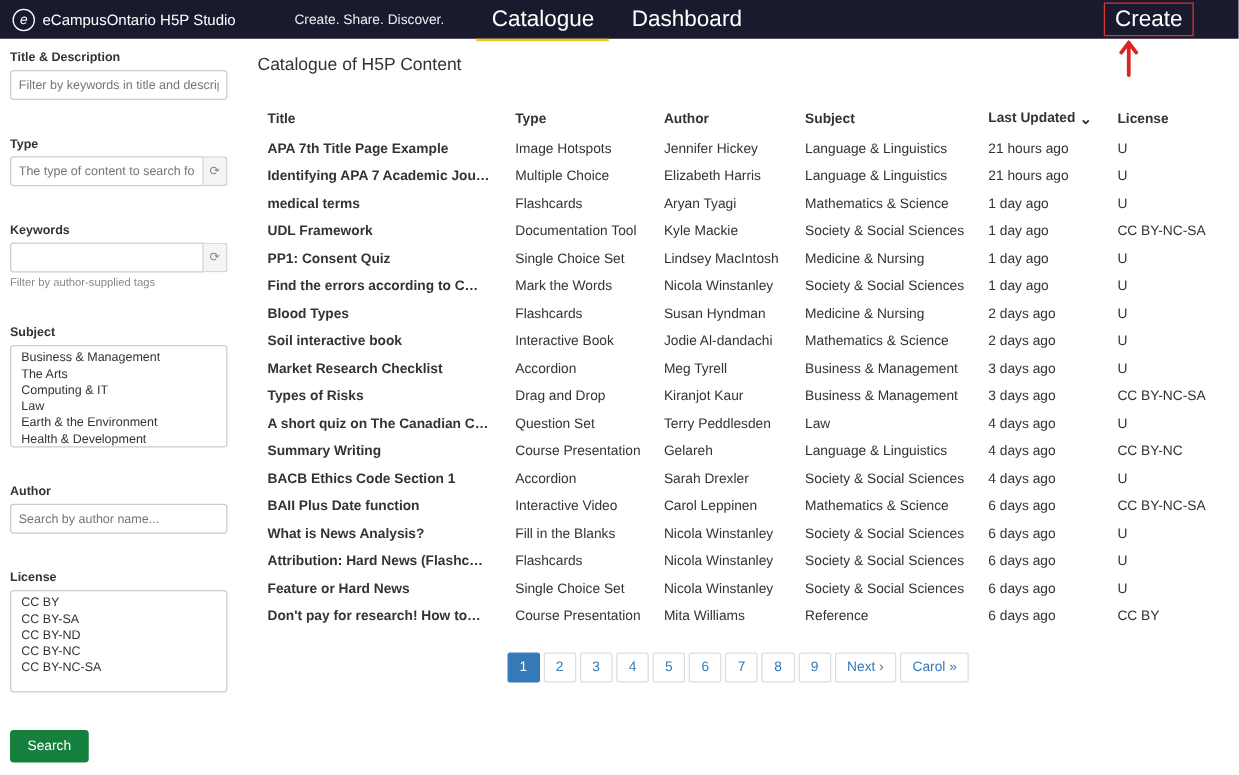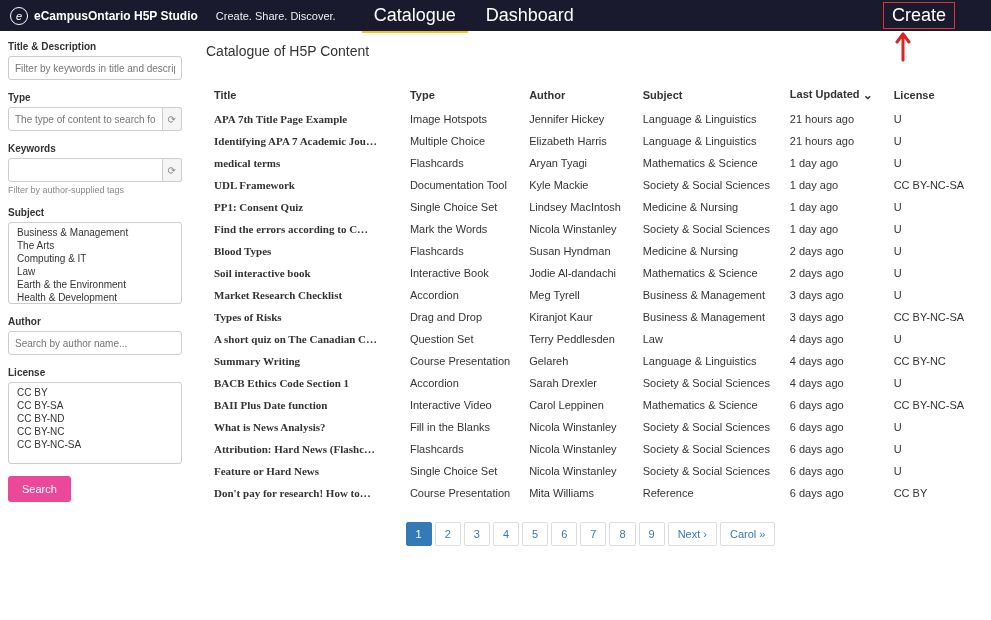--- a/index.html
+++ b/index.html
@@ -2,48 +2,48 @@
 <html><head>
   <meta charset="utf-8">
   <style>
     * { margin: 0; padding: 0; box-sizing: border-box; }
     body { font-family: -apple-system, Helvetica, Arial, sans-serif; font-size: 12px; color: #333; background: #fff; }
     
     .navbar { background: #1a1a2e; height: 31px; display: flex; align-items: center; padding: 0 10px; justify-content: space-between; }
     .nav-left { display: flex; align-items: center; gap: 6px; }
     .nav-right { display: flex; align-items: center; gap: 12px; flex-direction: column; }
     .logo-icon { width: 18px; height: 18px; border: 1.5px solid #fff; border-radius: 50%; display: flex; align-items: center; justify-content: center; color: #fff; font-size: 11px; font-style: italic; }
-    .brand { color: #fff; font-size: 12px; font-weight: 700; margin-right: 12px; }
-    .tagline { color: #eee; font-size: 11px; margin-right: 20px; }
+    .brand { color: #fff; font-size: 12px; font-weight: 400; }
+    .tagline { color: #eee; font-size: 11px; margin-right: 20px; margin-left: 41px; }
     .nav-link { color: #fff; font-size: 18px; padding: 7px 12px; text-decoration: none; display: inline-block; }
     .nav-link.active { border-bottom: 2px solid #f5c518; padding-bottom: 5px; }
     .nav-link.account::after { content: ' \25BE'; font-size: 9px; }
     .create-link { border: 1px solid #d33; padding: 2px 8px; }
     
     .container { display: flex; }
     .sidebar { width: 190px; padding: 10px 8px; }
-    .filter-group { margin-bottom: 12px; }
+    .filter-group { margin-bottom: 30px; }
     .filter-label { font-size: 10px; font-weight: bold; margin-bottom: 4px; display: block; }
     .filter-input { width: 100%; border: 1px solid #ccc; border-radius: 3px; padding: 4px 6px; font-size: 10px; height: 24px; }
     .input-with-icon { display: flex; }
     .input-with-icon .filter-input { border-radius: 3px 0 0 3px; }
     .refresh-btn { width: 22px; border: 1px solid #ccc; border-left: none; border-radius: 0 3px 3px 0; background: #f5f5f5; display: flex; align-items: center; justify-content: center; color: #888; font-size: 10px; cursor: pointer; }
     .filter-hint { font-size: 9px; color: #888; margin-top: 3px; }
     .filter-list { border: 1px solid #ccc; border-radius: 3px; height: 82px; overflow-y: auto; padding: 3px 0; }
     .filter-list-item { font-size: 10px; padding: 1px 8px; cursor: pointer; }
-    .search-btn { background: #ec4899; color: #fff; border: none; border-radius: 3px; padding: 7px 14px; font-size: 11px; cursor: pointer; }
+    .search-btn { background: #15803d; color: #fff; border: none; border-radius: 3px; padding: 7px 14px; font-size: 11px; cursor: pointer; }
     
     .main { flex: 1; padding: 12px 16px; }
     .page-title { text-align: left; font-size: 14px; font-weight: normal; margin-bottom: 10px; }
     
     .table { width: 100%; border-collapse: collapse; margin-top: 23px; }
     .table th { text-align: left; font-size: 11px; font-weight: bold; padding: 6px 8px; }
     .table th.sorted::after { content: ' \2304'; font-size: 12px; vertical-align: middle; }
     .table td { font-size: 11px; padding: 4px 8px; height: 22px; }
-    .table td:first-child { font-weight: bold; font-family: Liberation Serif, serif; }
+    .table td:first-child { font-weight: bold; }
     .table td, .table th { white-space: nowrap; overflow: hidden; text-overflow: ellipsis; }
     .col-title { width: 200px; max-width: 200px; }
     .col-type { width: 120px; }
     .col-author { width: 115px; }
     .col-subject { width: 148px; }
     .col-updated { width: 105px; }
     .col-license { width: 90px; }
     
     .pagination { display: flex; justify-content: center; gap: 3px; margin-top: 18px; }
     .page-btn { border: 1px solid #ddd; background: #fff; padding: 5px 9px; font-size: 11px; color: #337ab7; cursor: pointer; border-radius: 2px; }

